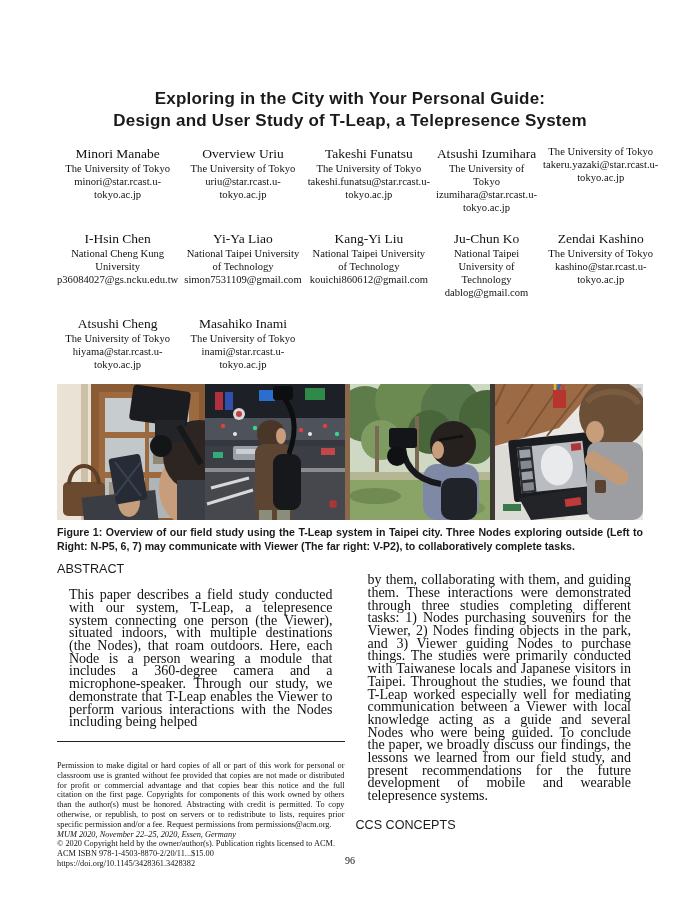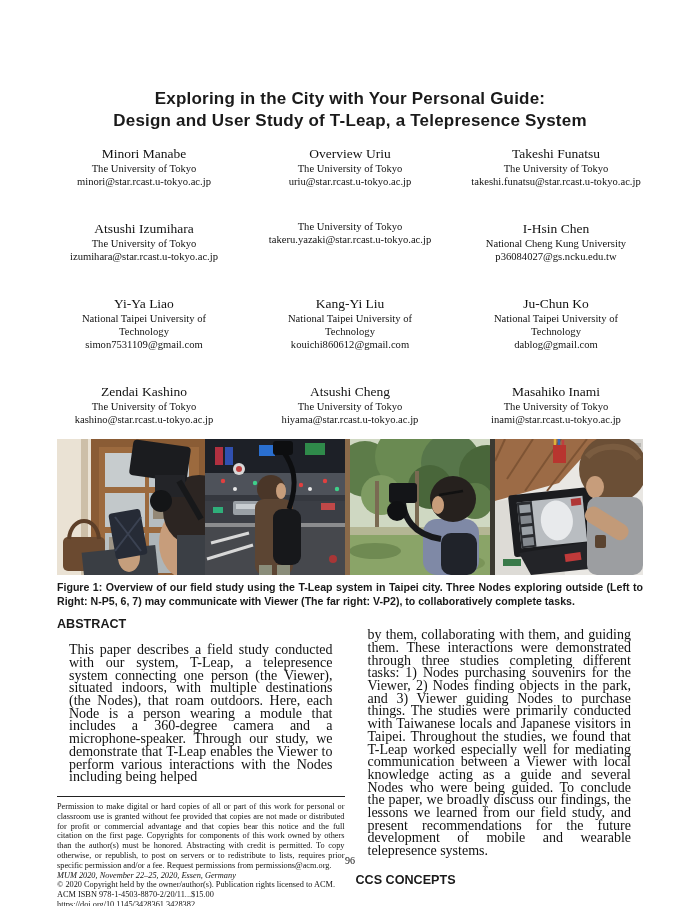--- a/index.html
+++ b/index.html
@@ -9,50 +9,49 @@
     font-family: "Liberation Serif", serif;
     box-sizing: border-box; padding: 88px 57px 0 57px; overflow: hidden; border-radius: 12px;
   }
   .title {
     font-family: "Liberation Sans", sans-serif;
     font-weight: bold; font-size: 17px; line-height: 22px;
     text-align: center; letter-spacing: 0.2px; color: #1a1a1a;
   }
   .authors-grid {
     margin-top: 13px; display: grid;
-    grid-template-columns: 1fr 1fr 1fr; column-gap: 6px; row-gap: 16px;
+    grid-template-columns: 1fr 1fr 1fr 1fr 1fr; column-gap: 6px; row-gap: 16px;
     text-align: center;
-    gap: 32px;
   }
   .author-name { font-size: 13.5px; line-height: 17px; }
   .author-affil, .author-email {
     font-size: 10.6px; line-height: 13px; overflow-wrap: break-word;
   }
   .figure-strip {
     margin-top: 13px; width: 586px; height: 136px;
     display: flex; overflow: hidden; background: #222;
   }
   .figure-strip svg { display: block; height: 136px; }
   .figure-caption {
     margin-top: 6px;
     font-family: "Liberation Sans", sans-serif; font-weight: bold;
     font-size: 10.6px; line-height: 13.6px; text-align: justify; color: #1a1a1a;
   }
   .columns { margin-top: 9px; display: flex; gap: 11px; }
   .col { width: 287.5px; }
   .section-heading {
-    font-family: "Liberation Sans", sans-serif; font-weight: bold;
+    font-family: "Liberation Sans", sans-serif; font-weight: normal;
     font-size: 12.6px; line-height: 15px; margin: 0 0 4px 0; color: #1a1a1a;
   }
   .body-par {
     font-size: 14px; line-height: 12.7px; text-align: justify;
     hyphens: auto; -webkit-hyphens: auto; margin: 12px;
   }
   .footnote {
-    border-top: 1px solid #222; padding-top: 5px;
+    border-top: 1px solid #222; padding-top: 19px;
     font-size: 8.3px; line-height: 9.8px;
   }
   .footnote p { margin: 0; text-align: justify; }
   .fn-conf { font-style: italic; }
   .ccs-heading { margin-top: 15px; margin-bottom: 5px; }
   .ccs-bullet { font-weight: bold; text-align: justify; }
   .page-number {
     position: absolute; top: 855px; left: 0; width: 700px;
     text-align: center; font-size: 10px;
   }

